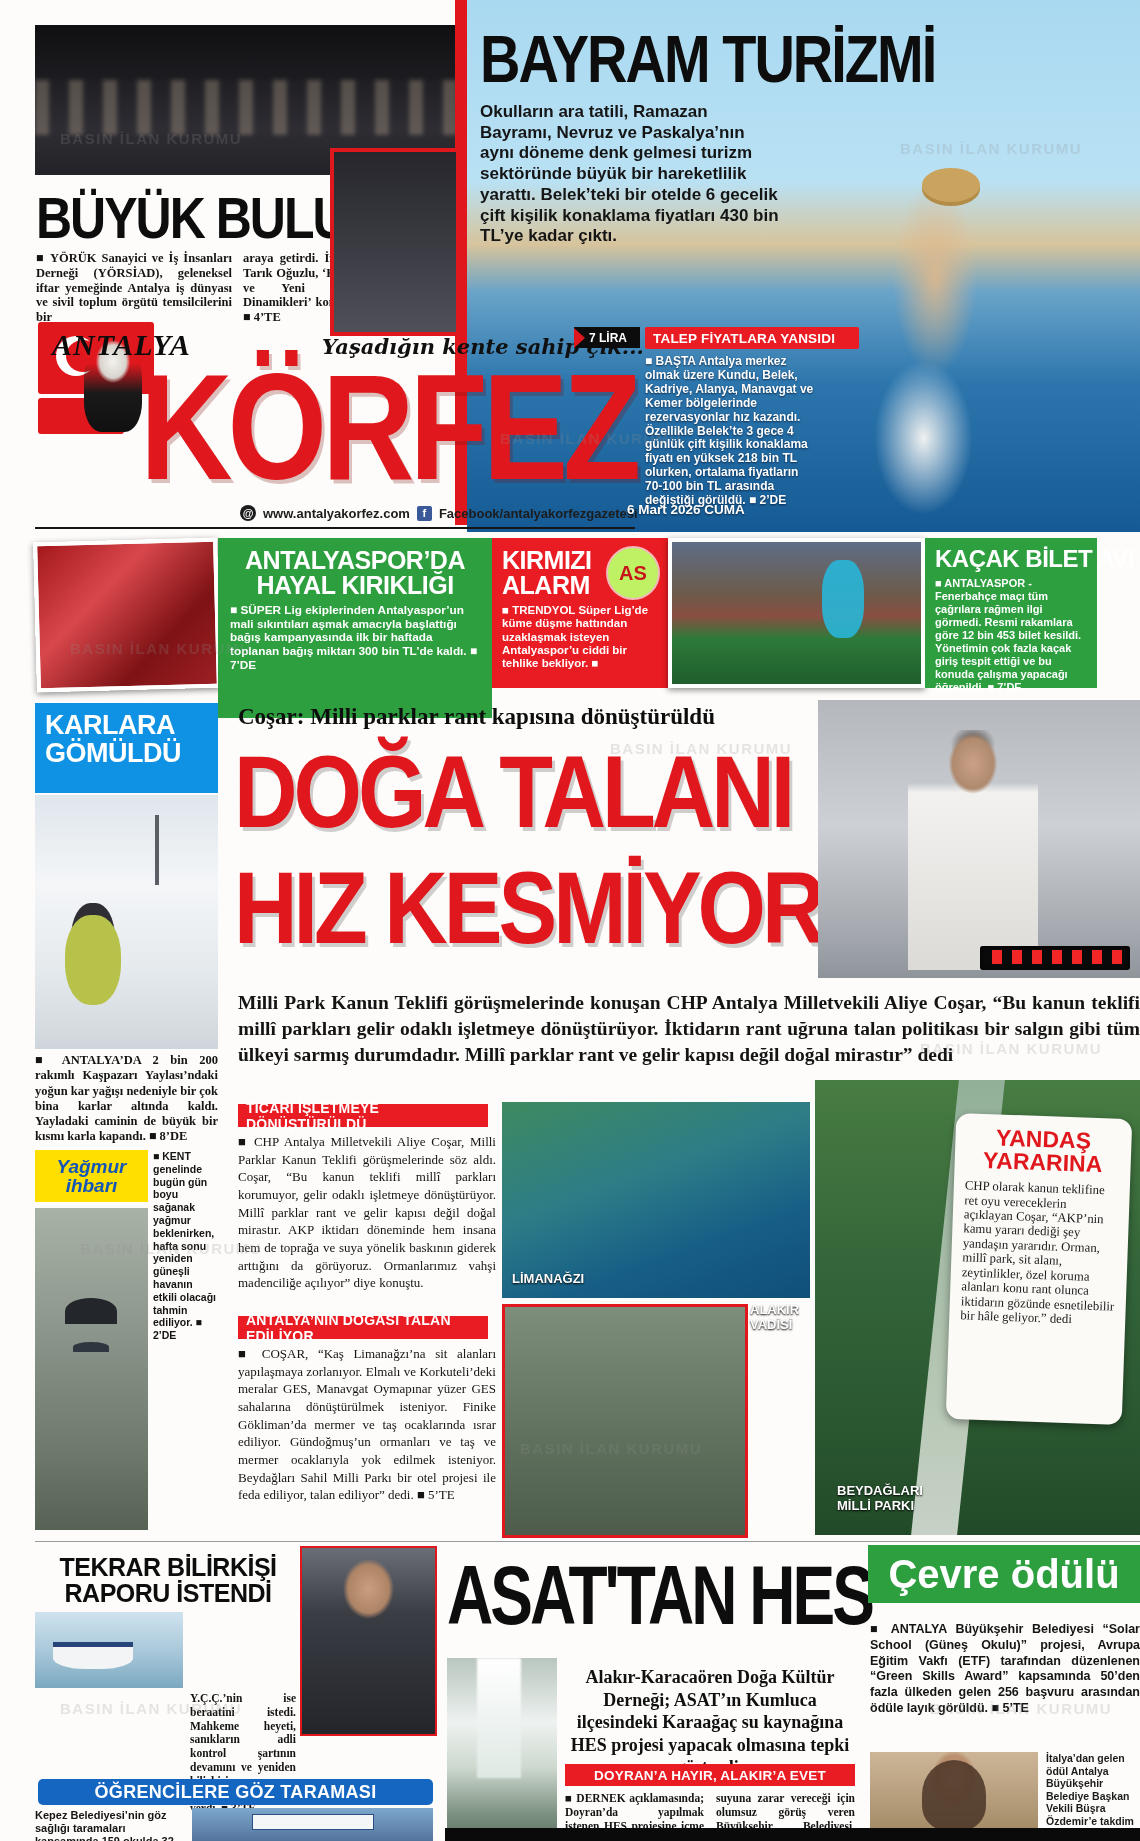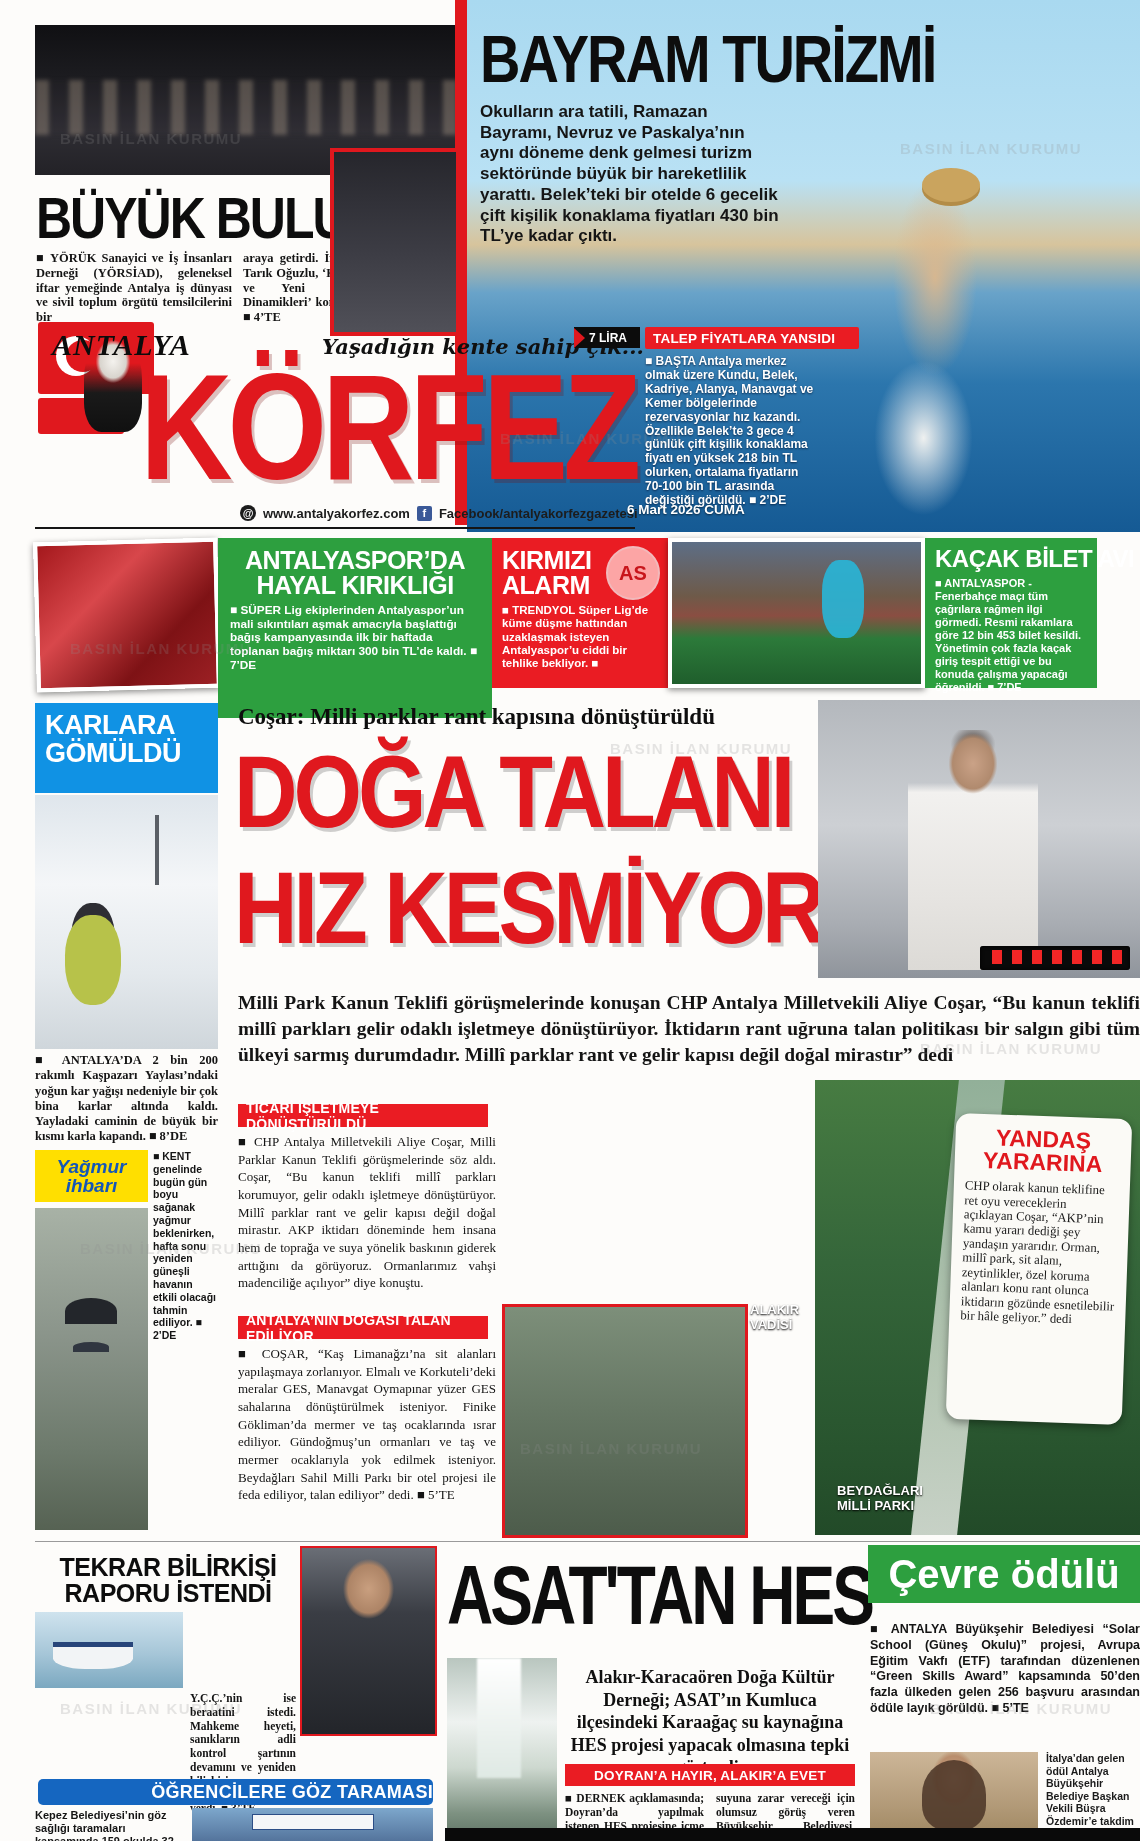--- a/index.html
+++ b/index.html
@@ -103,21 +103,21 @@
 
   <div class="photo whiteframe" style="left:35px;top:540px;width:176px;height:142px;transform:rotate(-1.5deg);
               background:linear-gradient(135deg,#a4181c 0%,#d8474b 35%,#7e1215 70%,#9c2024 100%);"></div>
 
   <div class="greenbox" style="left:218px;top:538px;width:274px;height:180px;padding:10px 12px;box-sizing:border-box;text-align:center;">
     <div class="display" style="font-size:25px;color:#fff;white-space:normal;line-height:.98;letter-spacing:-.5px;">ANTALYASPOR’DA HAYAL KIRIKLIĞI</div>
     <div style="margin-top:7px;font-size:11.8px;line-height:1.16;font-weight:700;text-align:left;">■ SÜPER Lig ekiplerinden Antalyaspor’un mali sıkıntıları aşmak amacıyla başlattığı bağış kampanyasında ilk bir haftada toplanan bağış miktarı 300 bin TL’de kaldı. ■ 7’DE</div>
   </div>
 
   <div class="redbox" style="left:492px;top:538px;width:176px;height:150px;padding:10px 10px;box-sizing:border-box;">
-    <div class="abs" style="right:8px;top:8px;width:50px;height:50px;border-radius:50%;background:#fca5a5;border:2px solid #f2b9bb;
+    <div class="abs" style="right:8px;top:8px;width:50px;height:50px;border-radius:50%;background:#bef264;border:2px solid #f2b9bb;
                 color:#c8151b;font-weight:900;font-size:20px;display:flex;align-items:center;justify-content:center;">AS</div>
     <div class="display" style="font-size:25px;color:#fff;white-space:normal;line-height:.98;width:105px;letter-spacing:-.5px;">KIRMIZI ALARM</div>
     <div style="margin-top:7px;font-size:11.5px;line-height:1.16;font-weight:700;">■ TRENDYOL Süper Lig’de küme düşme hattından uzaklaşmak isteyen Antalyaspor’u ciddi bir tehlike bekliyor. ■</div>
   </div>
 
   <div class="photo whiteframe" style="left:668px;top:538px;width:249px;height:142px;
               background:linear-gradient(180deg,#5d6e86 0%,#6e5a49 38%,#8a4e42 52%,#2c7a3a 68%,#1f5e2c 100%);">
     <div class="abs" style="left:150px;top:18px;width:42px;height:78px;border-radius:40%;background:#28b6d8;opacity:.9;"></div>
   </div>
 
@@ -164,20 +164,24 @@
   </div>
 
   <div class="serifbody abs" style="left:238px;top:990px;width:902px;font-size:19.5px;line-height:1.33;font-weight:800;">Milli Park Kanun Teklifi görüşmelerinde konuşan CHP Antalya Milletvekili Aliye Coşar, “Bu kanun teklifi millî parkları gelir odaklı işletmeye dönüştürüyor. İktidarın rant uğruna talan politikası bir salgın gibi tüm ülkeyi sarmış durumdadır. Millî parklar rant ve gelir kapısı değil doğal mirastır” dedi</div>
 
   <div class="label-red" style="left:238px;top:1104px;width:250px;height:23px;font-size:14px;box-sizing:border-box;">TİCARİ İŞLETMEYE DÖNÜŞTÜRÜLDÜ</div>
   <div class="serifbody abs" style="left:238px;top:1133px;width:258px;font-size:13px;line-height:1.36;">■ CHP Antalya Milletvekili Aliye Coşar, Milli Parklar Kanun Teklifi görüşmelerinde söz aldı. Coşar, “Bu kanun teklifi millî parkları korumuyor, gelir odaklı işletmeye dönüştürüyor. Millî parklar rant ve gelir kapısı değil doğal mirastır. AKP iktidarı döneminde hem insana hem de toprağa ve suya yönelik baskının giderek arttığını da görüyoruz. Ormanlarımız vahşi madenciliğe açılıyor” diye konuştu.</div>
 
   <div class="label-red" style="left:238px;top:1316px;width:250px;height:23px;font-size:14px;box-sizing:border-box;">ANTALYA’NIN DOĞASI TALAN EDİLİYOR</div>
   <div class="serifbody abs" style="left:238px;top:1345px;width:258px;font-size:13px;line-height:1.36;">■ COŞAR, “Kaş Limanağzı’na sit alanları yapılaşmaya zorlanıyor. Elmalı ve Korkuteli’deki meralar GES, Manavgat Oymapınar yüzer GES sahalarına dönüştürülmek isteniyor. Finike Gökliman’da mermer ve taş ocaklarında ısrar ediliyor. Gündoğmuş’un ormanları ve taş ve mermer ocaklarıyla yok edilmek isteniyor. Beydağları Sahil Milli Parkı bir otel projesi ile feda ediliyor, talan ediliyor” dedi. ■ 5’TE</div>
 
+  <div class="photo" style="left:502px;top:1102px;width:308px;height:196px;
+              background:linear-gradient(160deg,#3e8a60 0%,#2d7d87 40%,#175e86 70%,#0f4f78 100%);">
+    <div class="abs" style="left:10px;bottom:12px;color:#fff;font-weight:900;font-size:13px;text-shadow:0 1px 2px #000;">LİMANAĞZI</div>
+  </div>
 
   <div class="photo" style="left:502px;top:1304px;width:240px;height:228px;border:3px solid var(--red);
               background:linear-gradient(180deg,#7d8f7a 0%,#667764 45%,#4d5c4b 100%);"></div>
   <div class="abs" style="left:750px;top:1302px;width:78px;color:#fff;font-weight:900;font-size:13px;z-index:6;text-shadow:0 1px 2px #000;">ALAKIR VADİSİ</div>
 
   <div class="photo" style="left:815px;top:1080px;width:325px;height:455px;
               background:linear-gradient(180deg,#477c42 0%,#35663a 40%,#2a5730 75%,#224a28 100%);">
     <div class="abs" style="left:120px;top:0;width:46px;height:100%;background:linear-gradient(180deg,#9fb9a8,#c9d6c6 60%,#e4e9e2);
                 transform:skewX(-6deg);opacity:.85;"></div>
     <div class="abs" style="left:22px;bottom:22px;width:110px;color:#fff;font-weight:900;font-size:13px;text-shadow:0 1px 2px #000;">BEYDAĞLARI MİLLİ PARKI</div>
@@ -195,21 +199,21 @@
   <div class="photo" style="left:300px;top:1546px;width:133px;height:186px;border:2px solid var(--red);
               background:radial-gradient(ellipse 34px 40px at 50% 22%,#c99f7f 0%,#ad8466 60%,rgba(173,132,102,0) 75%),
                          linear-gradient(180deg,#6a6e76 0%,#3a3d44 35%,#23252a 100%);"></div>
   <div class="photo" style="left:35px;top:1612px;width:148px;height:76px;
               background:linear-gradient(180deg,#cfe3ee 0%,#a6c6d8 55%,#7ba8c0 100%);">
     <div class="abs" style="left:18px;top:30px;width:80px;height:22px;border-radius:0 0 40% 40%;background:#f2f4f6;border-top:5px solid #27457a;"></div>
   </div>
   <div class="serifbody abs" style="left:190px;top:1692px;width:106px;font-size:11.5px;line-height:1.2;font-weight:600;">Y.Ç.Ç.’nin ise beraatini istedi. Mahkeme heyeti, sanıkların adli kontrol şartının devamını ve yeniden bilirkişi raporu alınmasına karar verdi. ■ 3’TE</div>
 
   <div class="abs" style="left:38px;top:1779px;width:395px;height:26px;background:var(--dkblue);border-radius:5px;
-              display:flex;align-items:center;justify-content:flex-end;">
+              display:flex;align-items:center;justify-content:center;">
     <span style="color:#fff;font-weight:900;font-size:18px;letter-spacing:.3px;">ÖĞRENCİLERE GÖZ TARAMASI</span>
   </div>
   <div class="sansbold abs" style="left:35px;top:1809px;width:152px;font-size:11px;line-height:1.2;font-weight:800;">Kepez Belediyesi’nin göz sağlığı taramaları kapsamında 159 okulda 32 bin 383 öğrencinin göz muayenesi gerçekleştirildi. ■ 8’DE</div>
   <div class="photo" style="left:192px;top:1808px;width:241px;height:33px;
               background:linear-gradient(180deg,#7da7cc 0%,#54749c 100%);">
     <div class="abs" style="left:60px;top:6px;width:120px;height:14px;background:#f4f6f8;border:1px solid #2b4d86;"></div>
   </div>
 
   <div class="display" style="left:447px;top:1554px;position:absolute;font-size:64px;letter-spacing:-3px;transform:scaleY(1.3);">ASAT'TAN HES</div>
   <div class="photo" style="left:447px;top:1658px;width:110px;height:183px;

